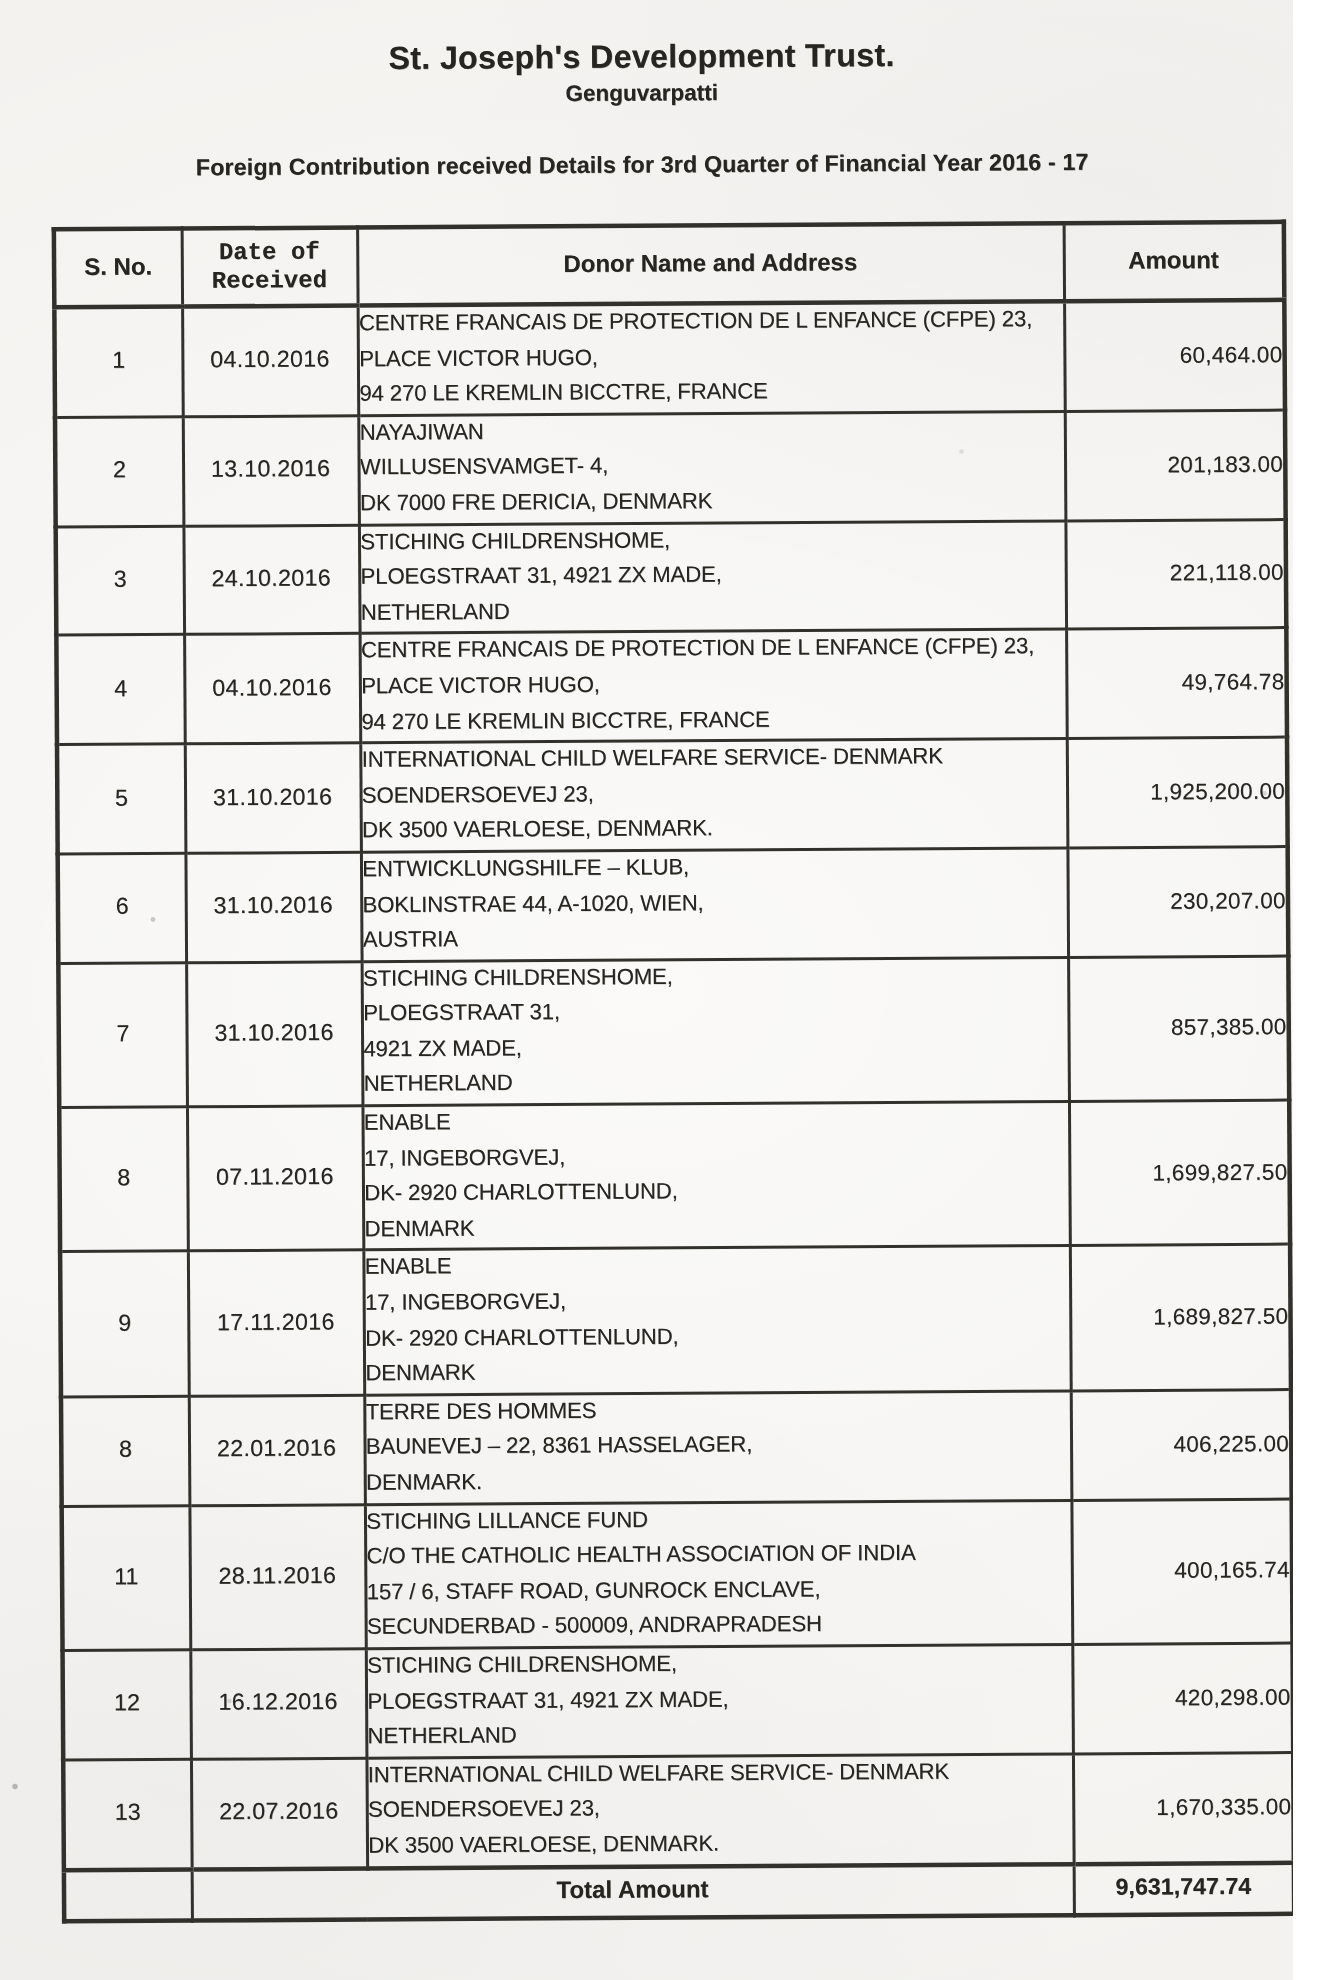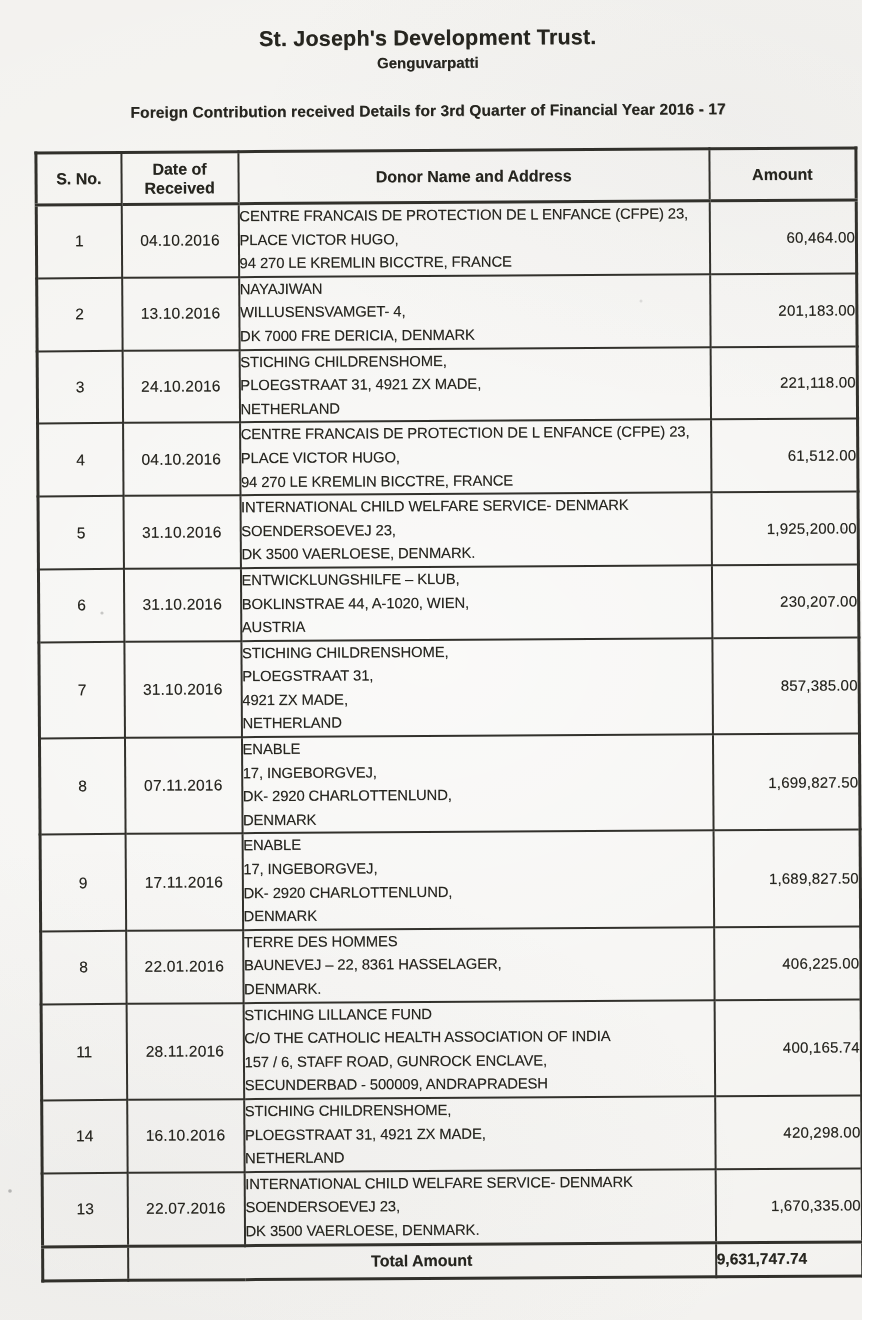--- a/index.html
+++ b/index.html
@@ -84,21 +84,21 @@
     text-shadow: 0.25px 0.25px 0.35px rgba(40,39,33,0.45);
   }
   tr.hdr { height: 52px; }
   tr.hdr th {
     font-size: 16px;
     font-weight: 700;
     text-align: center;
     line-height: 19px;
     border-bottom-width: 3px;
   }
-  tr.hdr th.th-date { padding: 0 14px; }
+  tr.hdr th.th-date { padding: 0 14px; font-family: Liberation Mono, monospace; }
   tr.h3 { height: 72px; }
   tr.h4 { height: 96px; }
   td.c-sno  { text-align: center; font-size: 15.5px; }
   td.c-date { text-align: center; font-size: 15.5px; letter-spacing: 0.2px; }
   td.c-donor { padding: 0 4px 0 5px; }
   td.c-donor .dl {
     font-size: 14.8px;
     line-height: 23.6px;
     white-space: nowrap;
     overflow: hidden;
@@ -111,21 +111,21 @@
     letter-spacing: 0.2px;
   }
   tr.total-row { height: 34px; }
   tr.total-row td { border-top-width: 3px; }
   td.total-label {
     text-align: center;
     font-size: 16px;
     font-weight: 700;
   }
   td.total-amt {
-    text-align: left;
+    text-align: center;
     font-size: 15.5px;
     font-weight: 700;
     padding-right: 8px;
   }
 </style>
 </head>
 <body>
 
 <div class="sheet">
   <div class="specks"></div>
@@ -184,21 +184,21 @@
         </tr>
 
         <tr class="h3">
           <td class="c-sno">4</td>
           <td class="c-date">04.10.2016</td>
           <td class="c-donor">
             <div class="dl">CENTRE FRANCAIS DE PROTECTION DE L ENFANCE (CFPE) 23,</div>
             <div class="dl">PLACE VICTOR HUGO,</div>
             <div class="dl">94 270 LE KREMLIN BICCTRE, FRANCE</div>
           </td>
-          <td class="c-amt">61,512.00</td>
+          <td class="c-amt">49,764.78</td>
         </tr>
 
         <tr class="h3">
           <td class="c-sno">5</td>
           <td class="c-date">31.10.2016</td>
           <td class="c-donor">
             <div class="dl">INTERNATIONAL CHILD WELFARE SERVICE- DENMARK</div>
             <div class="dl">SOENDERSOEVEJ 23,</div>
             <div class="dl">DK 3500 VAERLOESE, DENMARK.</div>
           </td>
@@ -269,22 +269,22 @@
           <td class="c-donor">
             <div class="dl">STICHING LILLANCE FUND</div>
             <div class="dl">C/O THE CATHOLIC HEALTH ASSOCIATION OF INDIA</div>
             <div class="dl">157 / 6, STAFF ROAD, GUNROCK ENCLAVE,</div>
             <div class="dl">SECUNDERBAD - 500009, ANDRAPRADESH</div>
           </td>
           <td class="c-amt">400,165.74</td>
         </tr>
 
         <tr class="h3">
-          <td class="c-sno">14</td>
-          <td class="c-date">16.10.2016</td>
+          <td class="c-sno">12</td>
+          <td class="c-date">16.12.2016</td>
           <td class="c-donor">
             <div class="dl">STICHING CHILDRENSHOME,</div>
             <div class="dl">PLOEGSTRAAT 31, 4921 ZX MADE,</div>
             <div class="dl">NETHERLAND</div>
           </td>
           <td class="c-amt">420,298.00</td>
         </tr>
 
         <tr class="h3">
           <td class="c-sno">13</td>

